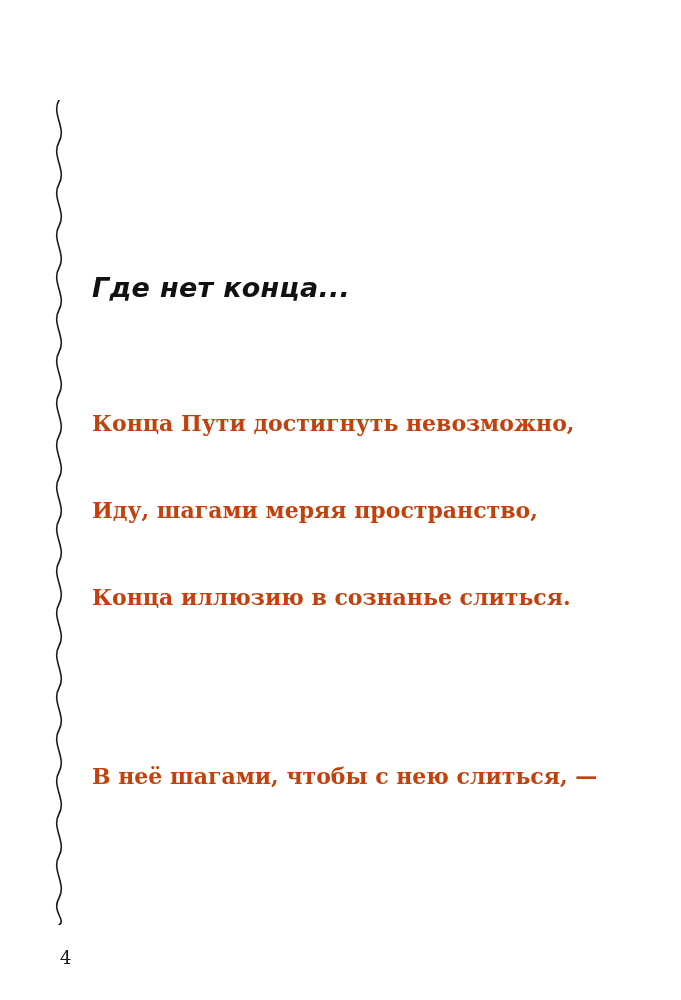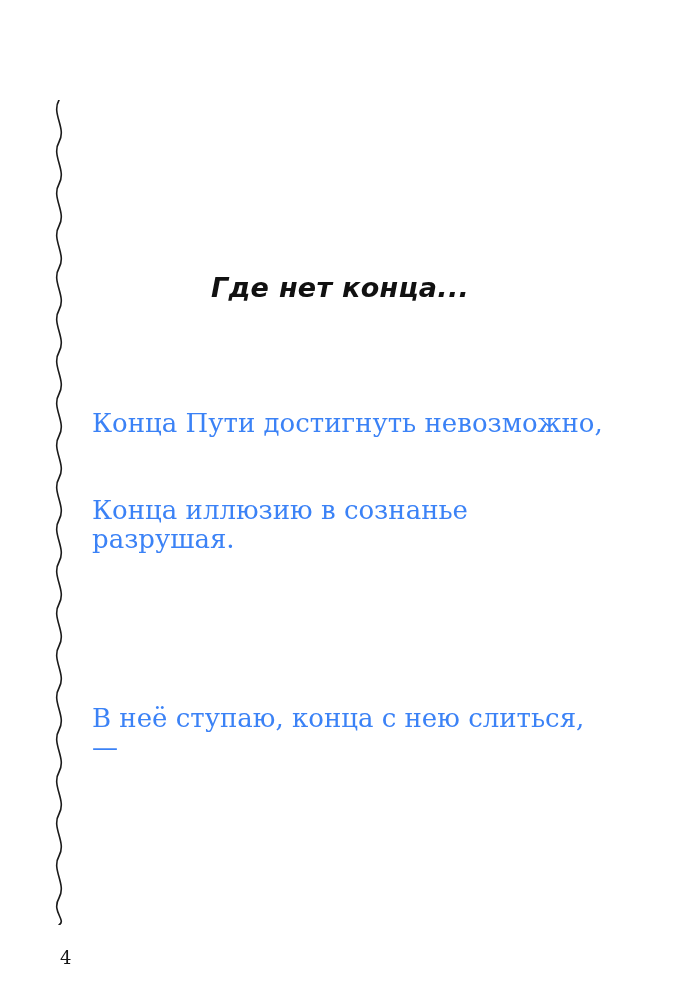--- a/index.html
+++ b/index.html
@@ -41,33 +41,33 @@
     top: 272px;
     width: 520px;
   }
 
   .poem-title {
     font-family: "DejaVu Sans", sans-serif;
     font-style: italic;
     font-weight: 700;
     font-size: 27px;
     letter-spacing: 0.3px;
-    text-align: center;
     color: #111111;
     margin: 0 0 48px 0;
     padding-right: 24px;
   }
 
   .stanza {
     font-family: "DejaVu Serif", serif;
-    font-size: 26px;
+    font-size: 22px;
     line-height: 29px;
-    color: #3b82f6;
+    color: #c2410c;
     margin: 0 0 34px 0;
     white-space: pre-wrap;
+    font-weight: bold;
   }
   .stanza .line {
     display: block;
   }
 
   .page-number {
     position: absolute;
     left: 60px;
     bottom: 32px;
     font-family: "DejaVu Serif", serif;
@@ -105,25 +105,26 @@
                C 3 812, 19 820, 11 825" fill="none" stroke="#1a1a1a" stroke-width="1.6" stroke-linecap="round"></path>
     </svg>
   </div>
 
   <div class="content">
 
     <h1 class="poem-title">Где нет конца...</h1>
 
     <p class="stanza">
       <span class="line">Конца Пути достигнуть невозможно,</span>
-      <span class="line">Конца иллюзию в сознанье разрушая.</span>
+      <span class="line">Иду, шагами меряя пространство,</span>
+      <span class="line">Конца иллюзию в сознанье слиться.</span>
     </p>
 
     <p class="stanza">
-      <span class="line">В неё ступаю, конца с нею слиться, —</span>
+      <span class="line">В неё шагами, чтобы с нею слиться, —</span>
       
       
     </p>
 
   </div>
 
   <div class="page-number">4</div>
 
 </div>
 

